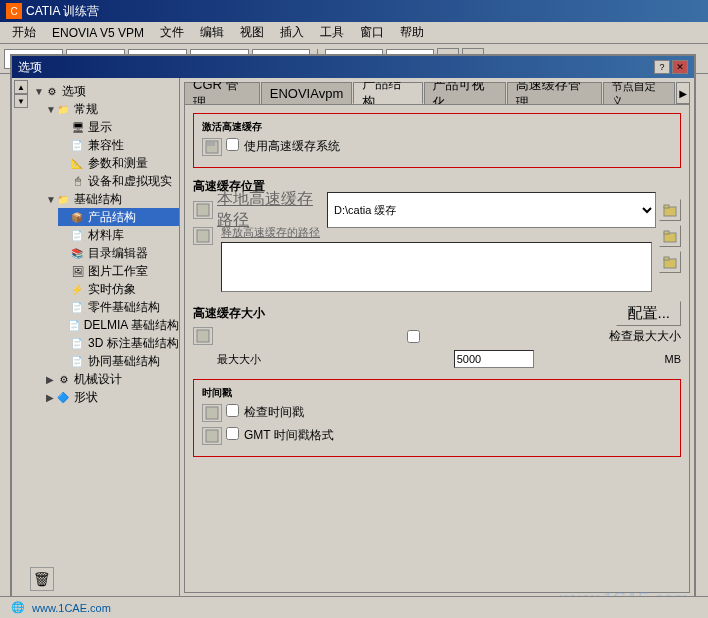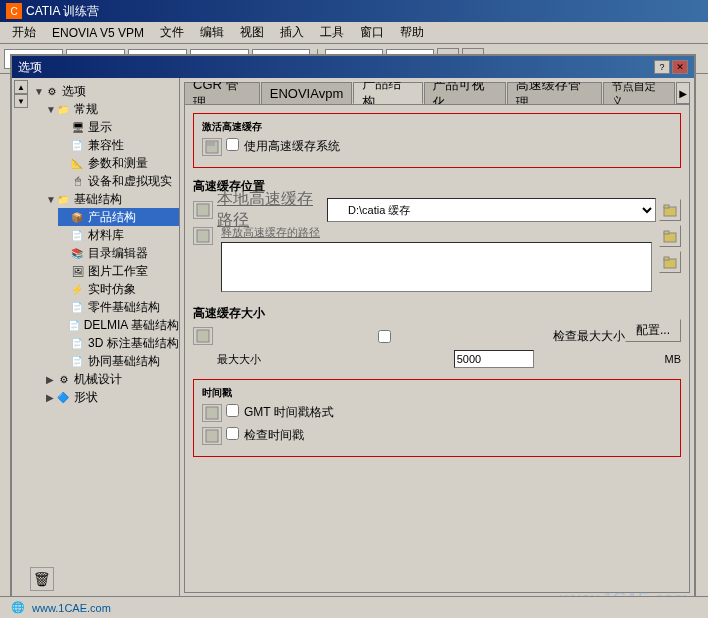--- a/index.html
+++ b/index.html
@@ -281,44 +281,44 @@
       cursor: pointer;
       font-size: 12px;
     }
     .location-input-wrapper {
       display: flex;
       flex: 1;
       align-items: center;
     }
     .location-dropdown {
       flex: 1;
-      height: 24px;
+      height: 36px;
       background: white;
       border: 1px inset #808080;
       font-size: 11px;
-      padding: 0 16px;
+      padding: 0 2px;
     }
 
     
     .cache-textarea {
       width: 100%;
       height: 50px;
       background: white;
       border: 1px inset #808080;
       font-size: 11px;
       resize: none;
     }
 
     .config-btn {
       float: right;
-      margin-top: 20px;
+      margin-top: 2px;
       padding: 2px 10px;
       background: #d4d0c8;
       border: 1px outset #d4d0c8;
-      font-size: 12px;
+      font-size: 15px;
       cursor: pointer;
     }
 
     
     .size-row {
       display: flex;
       align-items: center;
       height: 20px;
       margin-bottom: 3px;
       justify-content: space-between;
@@ -667,30 +667,30 @@
 
         <div class="section-border">
           <div class="section-border-title">时间戳</div>
           <div class="checkbox-row">
             <div class="field-icon">
               <svg width="14" height="14" viewBox="0 0 14 14">
                   <rect x="1" y="1" width="12" height="12" fill="#c0c0b0" stroke="#888"></rect>
                 </svg>
             </div>
             <input type="checkbox" style="">
-            <label>GMT 时间戳格式</label>
+            <label>检查时间戳</label>
           </div>
           <div class="checkbox-row">
             <div class="field-icon">
               <svg width="14" height="14" viewBox="0 0 14 14">
                   <rect x="1" y="1" width="12" height="12" fill="#c0c0b0" stroke="#888"></rect>
                 </svg>
             </div>
             <input type="checkbox" style="">
-            <label>检查时间戳</label>
+            <label>GMT 时间戳格式</label>
           </div>
         </div>
 
       </div>
     </div>
   </div>
 </div>
 
 <div class="watermark">
   <div style="color:rgba(100,150,220,0.3);font-size:18px;font-style:italic;">www.1CAE.com</div>

